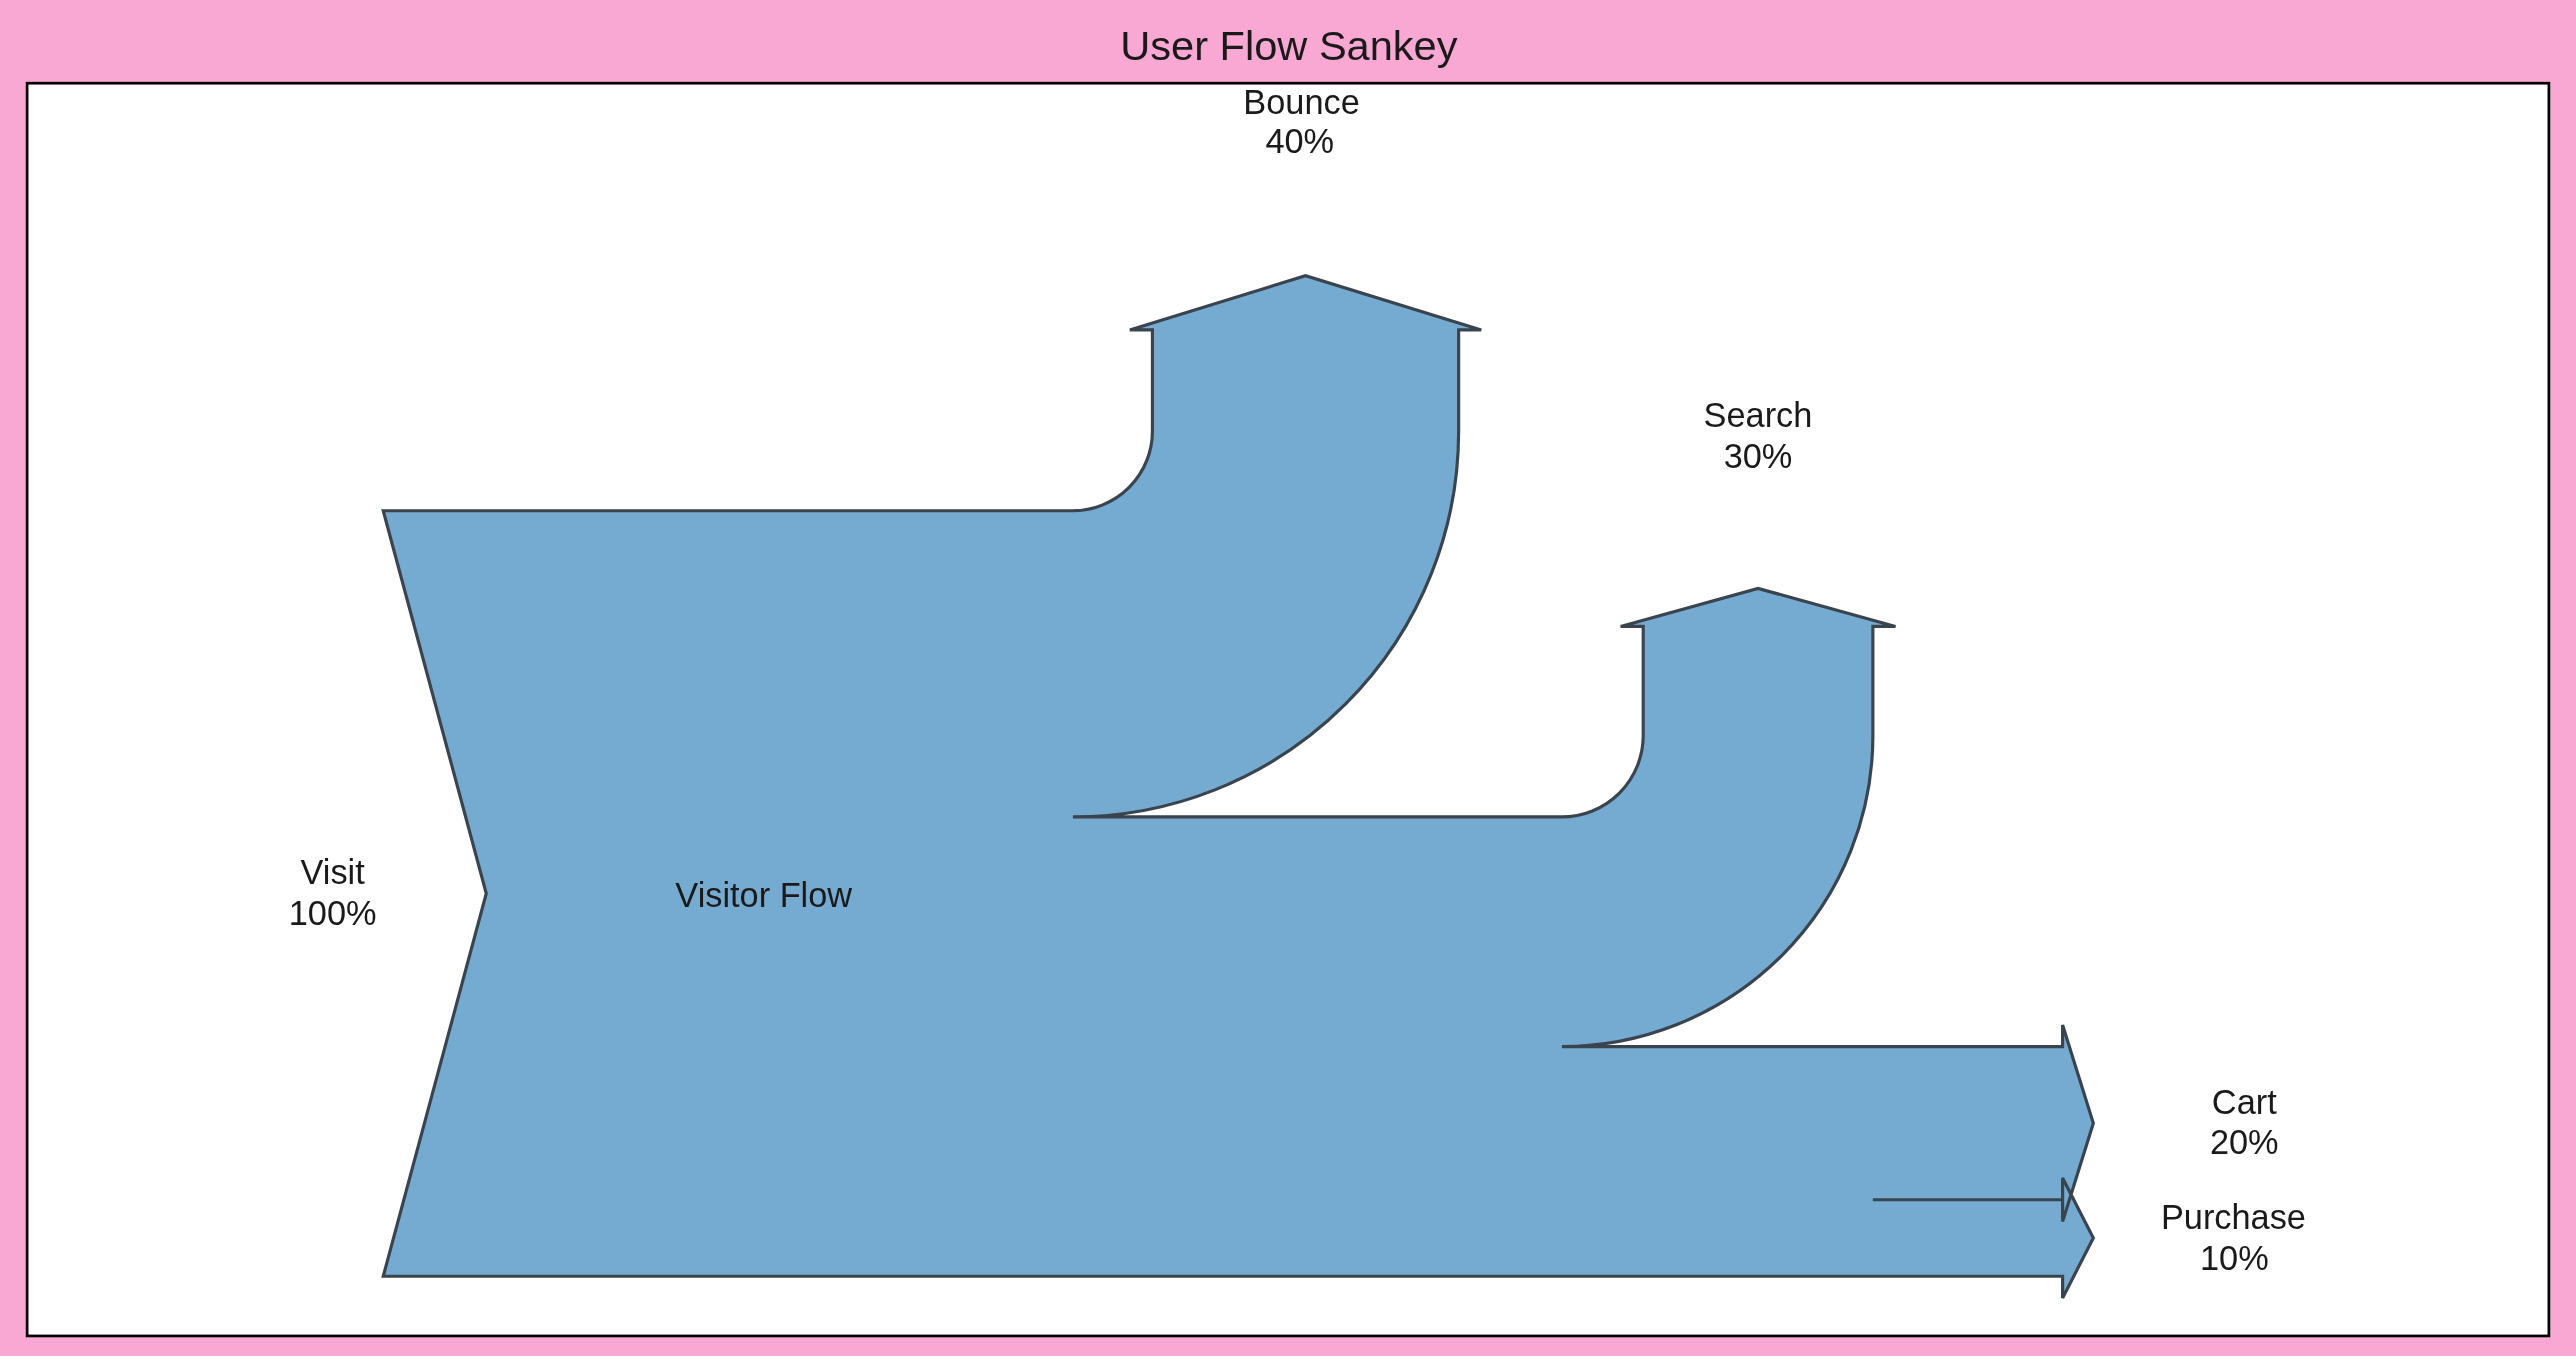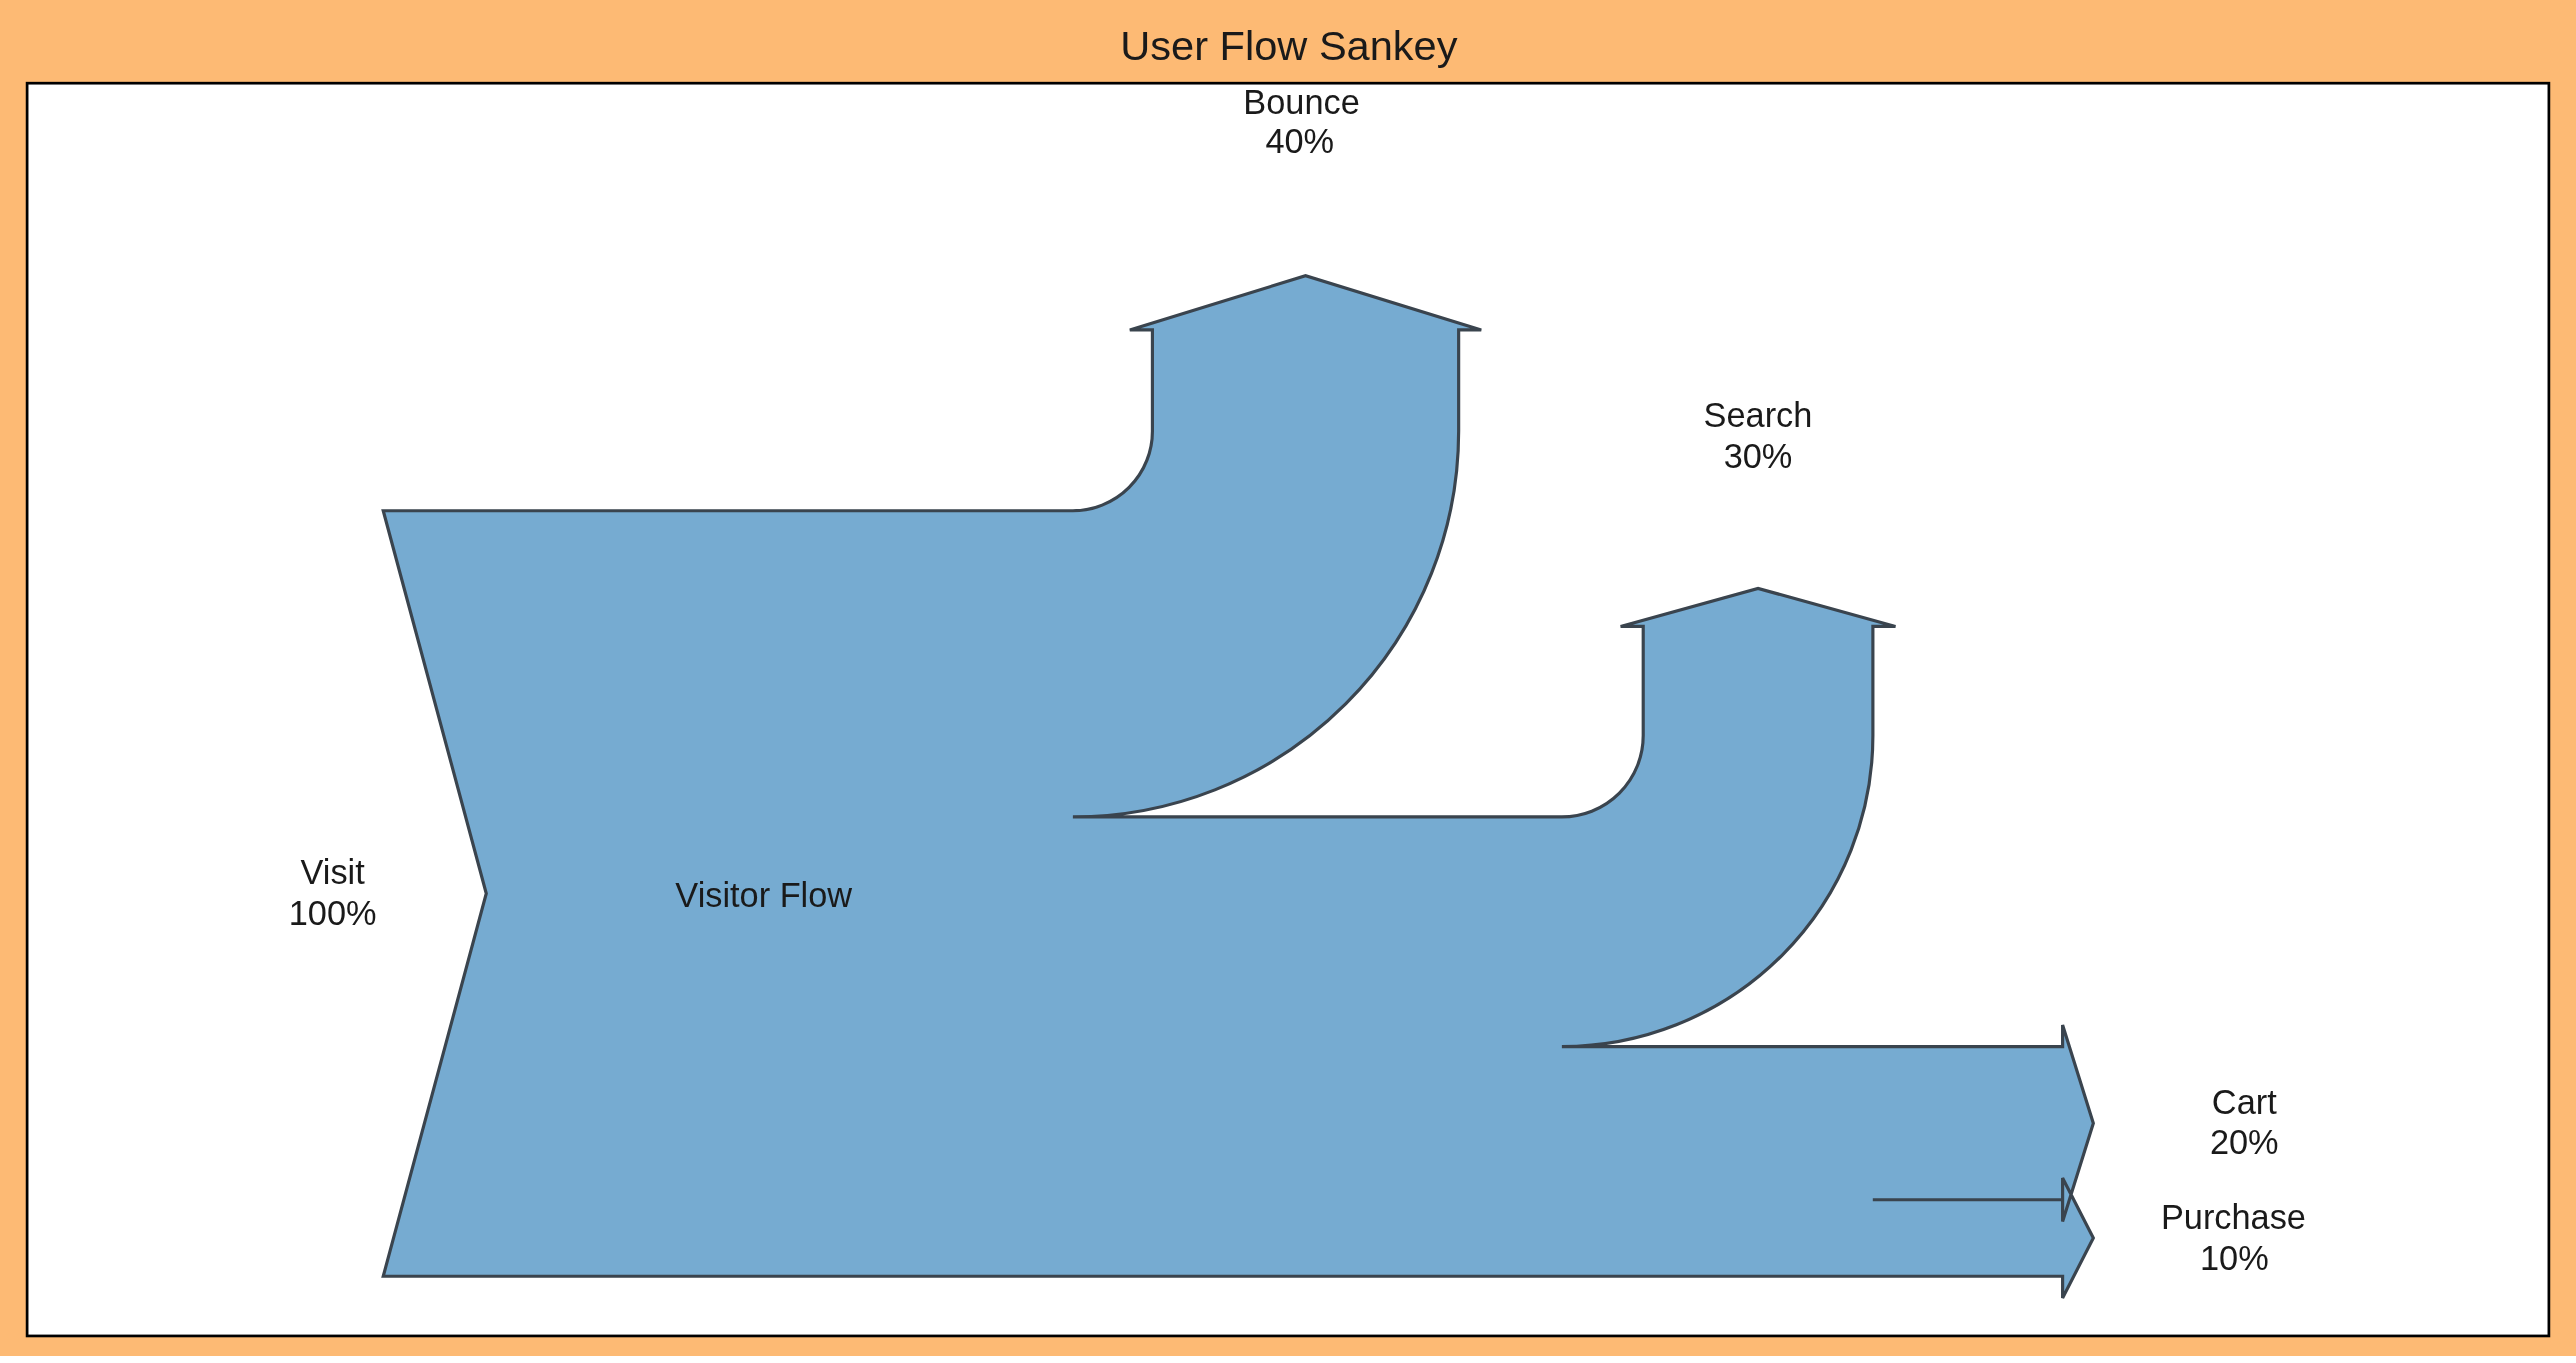--- a/index.html
+++ b/index.html
@@ -7,21 +7,21 @@
     padding: 0;
     background: #ffffff;
     width: 2576px;
     height: 1364px;
     font-family: "Liberation Sans", "DejaVu Sans", sans-serif;
   }
   #figure {
     position: relative;
     width: 2576px;
     height: 1356px;
-    background: #fdba74;
+    background: #f9a8d4;
   }
   svg { display: block; }
   text {
     font-family: "Liberation Sans", "DejaVu Sans", sans-serif;
     fill: #1a1a1a;
   }
   .chart-title { font-size: 46px; }
   .flow-label  { font-size: 38px; }
 </style>
 </head>

